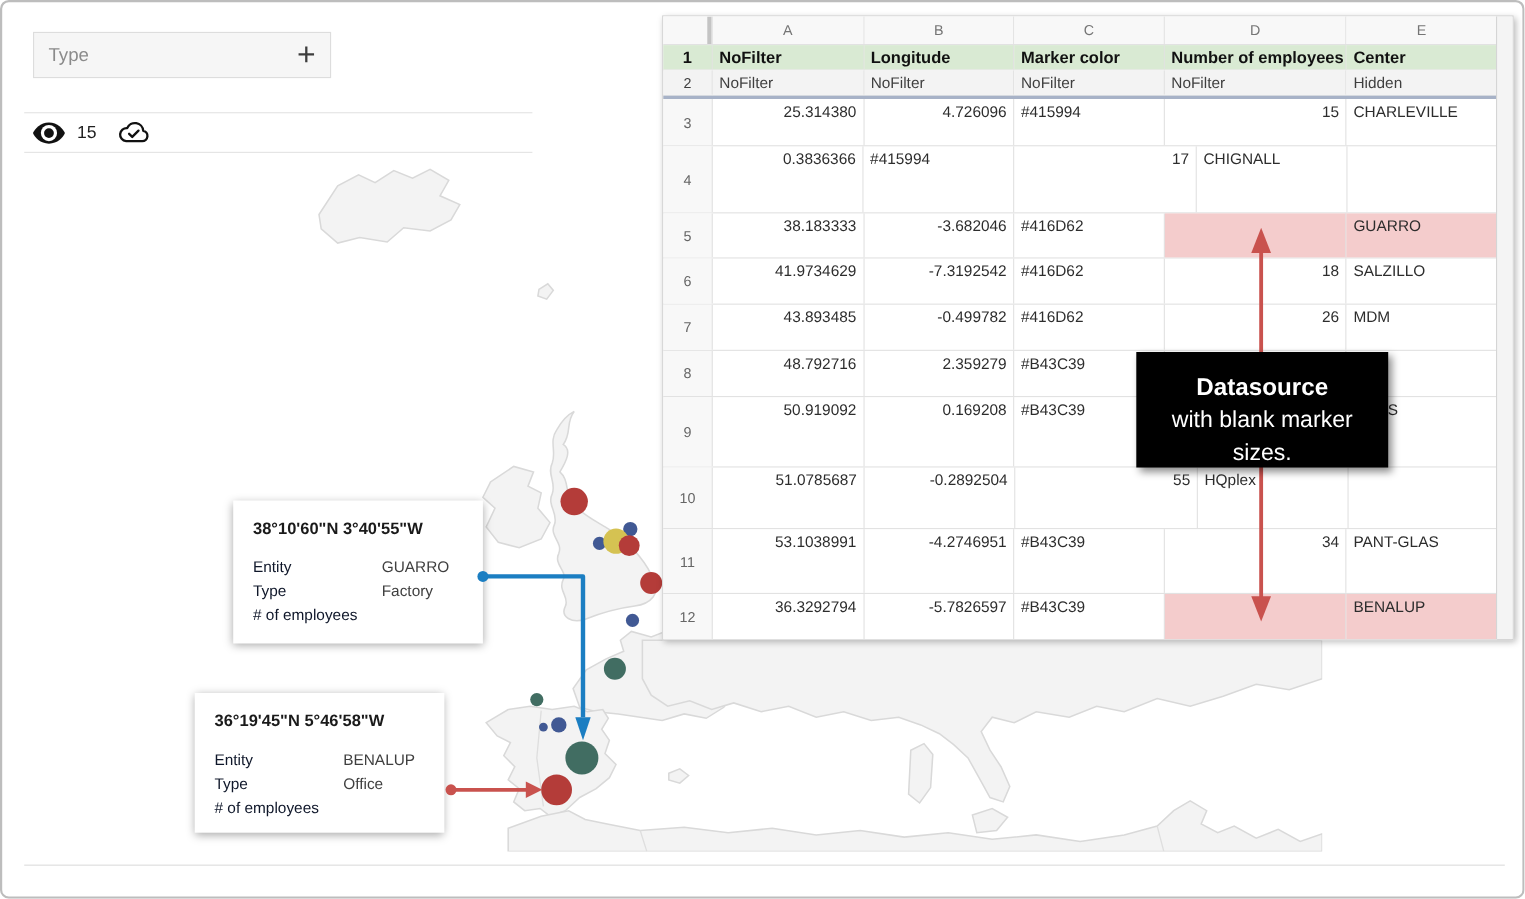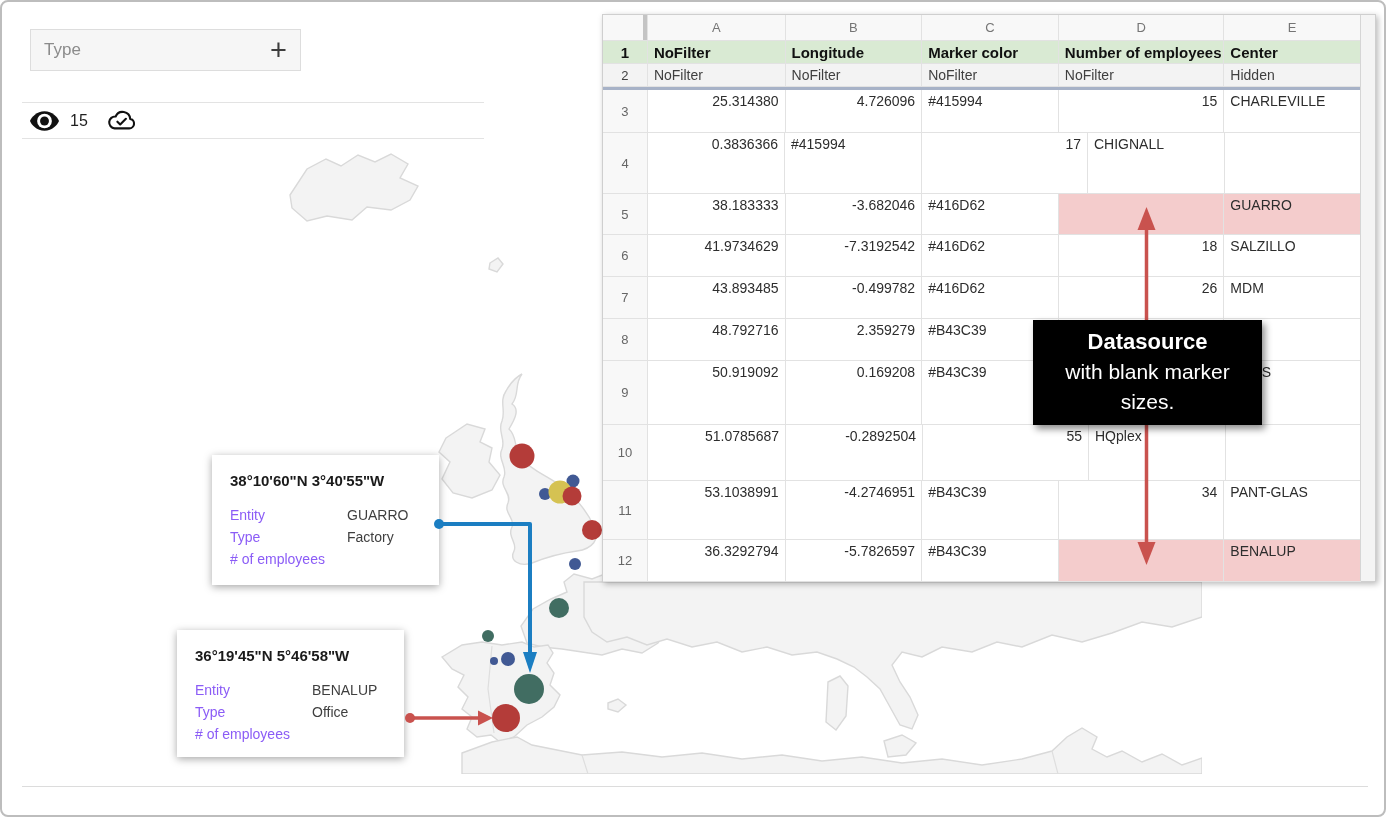--- a/index.html
+++ b/index.html
@@ -51,29 +51,29 @@
   .srow[data-rownum="9"] .c-e{padding-left:28px;}
   .sheet-scroll{position:absolute;right:0;top:0;bottom:0;width:14px;background:#f4f4f4;
                 border-left:1px solid #d5d5d5;}
   .sheet-inner{position:relative;margin-right:14px;display:flex;flex-direction:column;}
 
   
   .callout{position:absolute;width:227px;background:#fff;box-shadow:0 2px 8px rgba(0,0,0,0.35);
            box-sizing:border-box;padding:17px 0 0 18px;z-index:25;}
   .callout-title{font-weight:bold;font-size:15px;color:#1a1a1a;margin-bottom:15px;}
   .co-field{display:flex;line-height:22px;font-size:14px;}
-  .co-label{width:117px;color:#8b5cf6;}
+  .co-label{width:117px;color:#0f172a;}
   .co-value{color:#3f3f3f;}
   .callout-1{left:210px;top:453px;height:130px;}
   .callout-2{left:175px;top:628px;height:127px;}
 
   
   .note{position:absolute;background:#000;color:#fff;text-align:center;z-index:40;
         box-shadow:3px 4px 7px rgba(0,0,0,0.45);box-sizing:border-box;}
-  .note-1{left:1031px;top:318px;width:229px;height:105px;font-size:21px;line-height:30px;padding-top:7px;}
+  .note-1{left:1031px;top:318px;width:229px;height:105px;font-size:21px;line-height:30px;padding-top:17px;}
   .note-1 .l1{font-weight:bold;font-size:22px;}
   .note-2{left:561px;top:642px;width:487px;height:107px;font-size:23px;line-height:29px;
           padding-top:8px;border:2px solid #dedede;}
 
   
   .overlay{position:absolute;left:0;top:0;z-index:30;pointer-events:none;}
 
   .bottom-rule{position:absolute;left:20px;top:784px;width:1346px;height:1px;background:#dcdcdc;}
 </style>
 </head>

